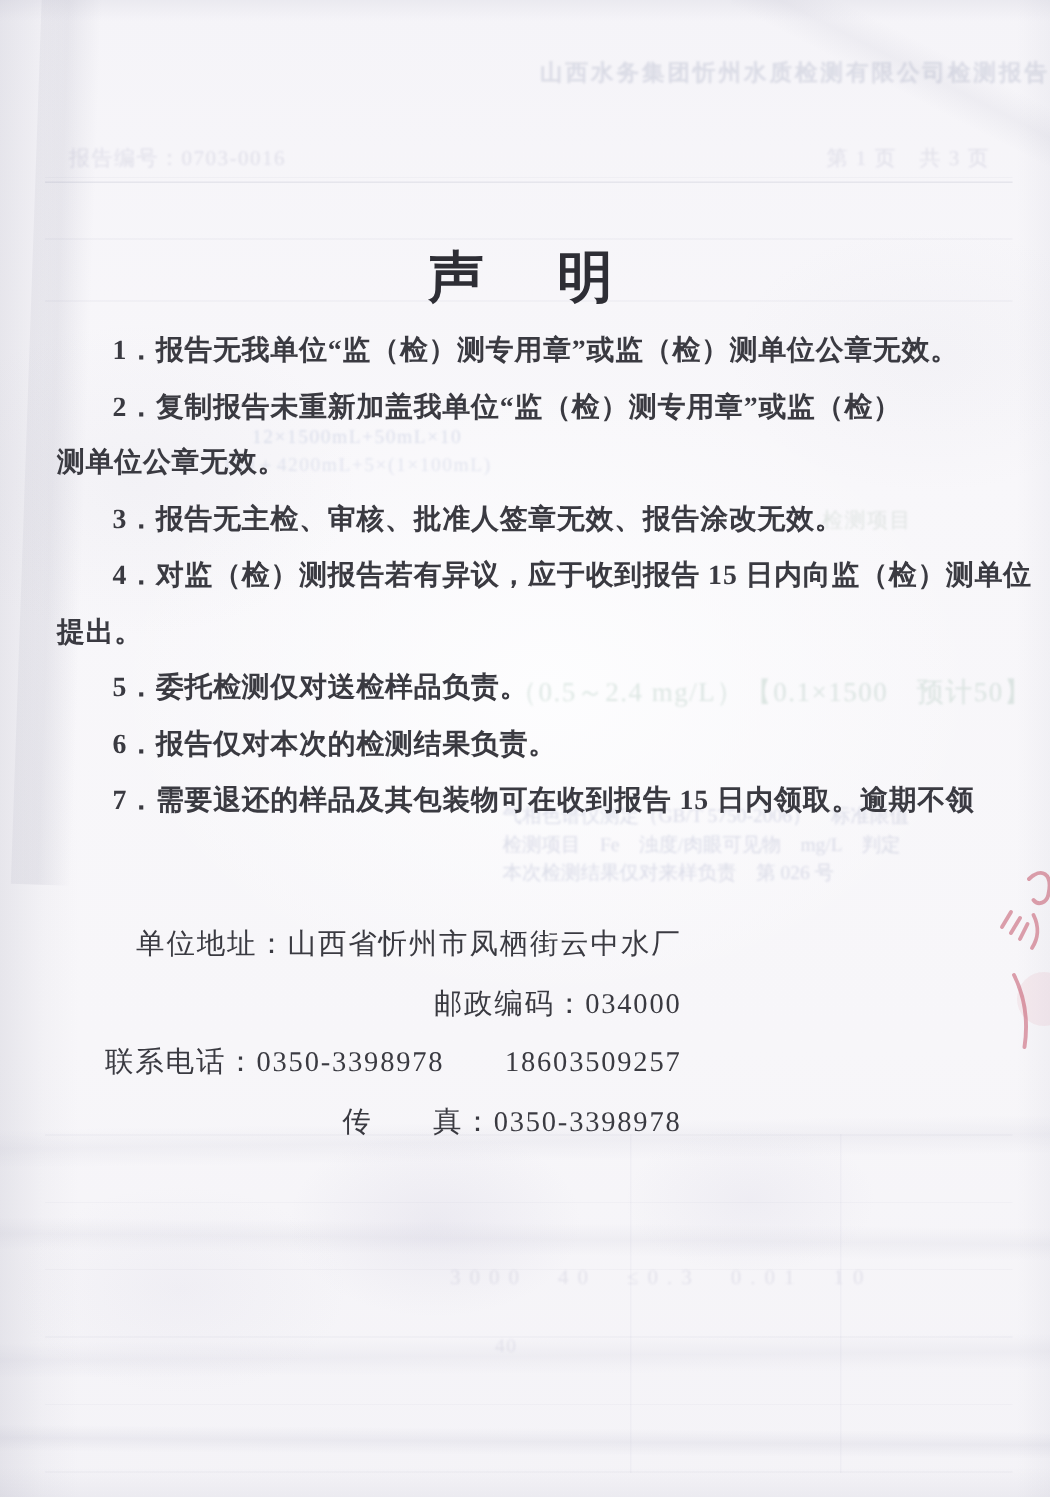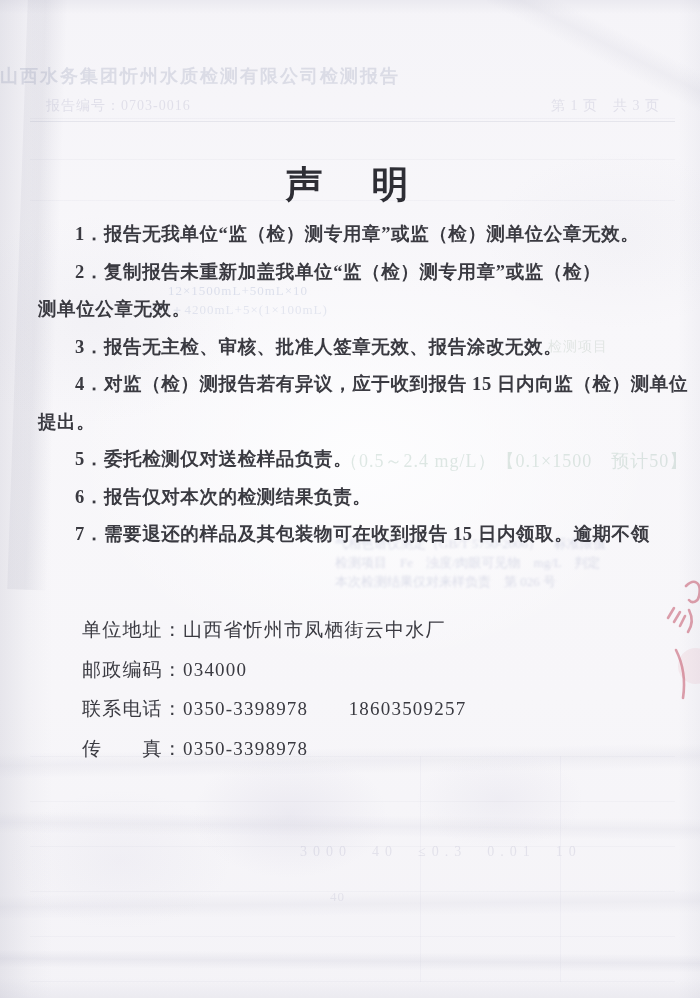--- a/index.html
+++ b/index.html
@@ -44,42 +44,42 @@
   .ghostlines-top{position:absolute;left:30px;right:25px;top:118px;height:104px;
     background:repeating-linear-gradient(to bottom,rgba(138,140,168,.06) 0 1px,rgba(0,0,0,0) 1px 41px);}
   .ghostlines-bottom{position:absolute;left:30px;right:25px;top:756px;height:226px;
     background:repeating-linear-gradient(to bottom,rgba(138,140,168,.05) 0 1px,rgba(0,0,0,0) 1px 45px);}
   .ghost-vline{position:absolute;width:1px;background:rgba(138,140,168,.05);}
   .gv1{left:420px;top:756px;height:226px;}
   .gv2{left:560px;top:756px;height:226px;}
 
   
   .ghost{position:absolute;white-space:nowrap;filter:blur(.7px);letter-spacing:1px;}
-  .g-header{top:64px;left:0;width:100%;text-align:left;font-size:18px;font-weight:bold;
+  .g-header{top:39px;left:0;width:100%;text-align:right;font-size:15px;font-weight:bold;
     letter-spacing:2px;color:rgba(125,130,165,.22);}
   .g-meta-l{top:97px;left:46px;font-size:14px;color:rgba(125,130,165,.18);}
   .g-meta-r{top:97px;right:40px;font-size:14px;color:rgba(125,130,165,.18);}
   .g-rule{position:absolute;top:121px;left:30px;right:25px;height:1px;background:rgba(130,135,160,.14);}
   .g-mid1{top:283px;left:168px;font-size:13px;color:rgba(110,130,180,.20);}
   .g-mid2{top:301px;left:148px;font-size:13px;color:rgba(110,130,180,.16);}
   .g-mid3{top:338px;left:548px;font-size:14px;color:rgba(120,150,130,.18);}
   .g-mid4{top:449px;left:340px;font-size:18px;color:rgba(100,150,125,.20);}
   .g-block{position:absolute;left:335px;top:534px;width:340px;filter:blur(.8px);}
   .g-block div{font-size:13px;line-height:19px;color:rgba(115,125,170,.22);white-space:nowrap;overflow:hidden;}
   .g-bot1{top:843px;left:300px;font-size:14px;letter-spacing:6px;color:rgba(120,120,160,.15);}
   .g-bot2{top:889px;left:330px;font-size:13px;color:rgba(120,120,160,.13);}
 
   
   .title{position:absolute;top:160px;left:0;width:100%;text-align:center;
     font-size:37px;font-weight:bold;color:#2e2e35;letter-spacing:6px;}
   .statement{position:absolute;top:216px;left:38px;width:640px;font-size:18.5px;
     letter-spacing:.6px;line-height:37.5px;}
   .statement .line{white-space:nowrap;font-weight:bold;}
   .statement .indent{padding-left:37px;}
-  .contact{position:absolute;top:610px;left:82px;font-size:19px;letter-spacing:1.2px;line-height:39.5px;}
+  .contact{position:absolute;top:610px;left:70px;font-size:19px;letter-spacing:1.2px;line-height:39.5px;text-align:right;}
   .contact div{white-space:nowrap;}
 
   
   .redmark{position:absolute;right:-4px;top:566px;width:46px;height:170px;}
 </style>
 </head>
 <body>
 
 <div class="page">
 

